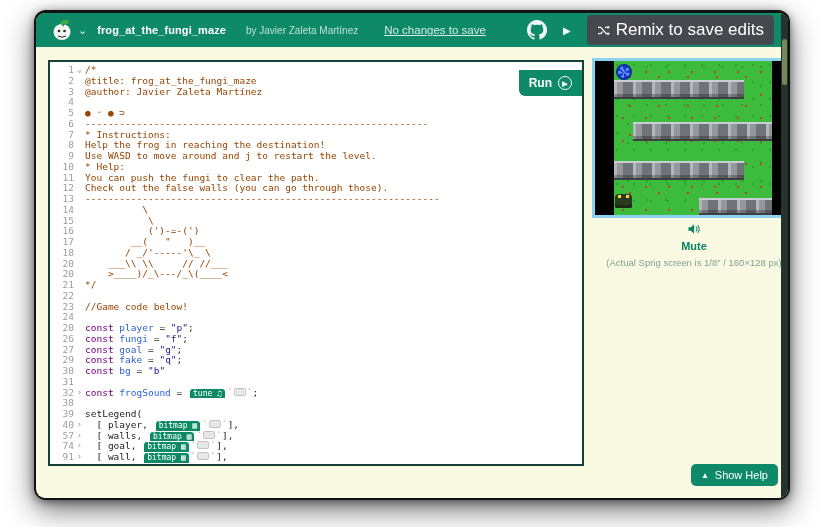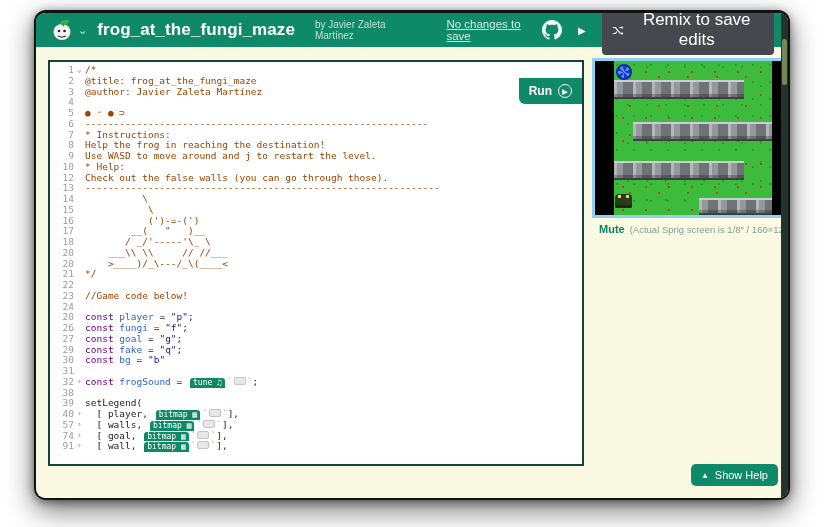--- a/index.html
+++ b/index.html
@@ -6,35 +6,35 @@
     font-family:"Liberation Sans",sans-serif;}
   .window{position:absolute;left:34px;top:10px;width:756px;height:490px;background:#101311;
     border-radius:12px;box-shadow:0 10px 28px rgba(0,0,0,.55),0 2px 8px rgba(0,0,0,.45);
     padding:3px 2px 2px 2px;box-sizing:border-box;}
   .win-inner{position:relative;width:100%;height:100%;border-radius:9px;overflow:hidden;background:#fafae2;}
   
   .topbar{position:relative;height:34px;background:#0e8a68;display:flex;align-items:center;
     padding:0 14px;box-sizing:border-box;color:#fff;}
   .mascot{width:24px;height:24px;display:flex;align-items:center;justify-content:center;cursor:pointer;}
   .chev{color:#d8efe6;font-size:11px;margin:0 10px 0 4px;cursor:pointer;}
-  .title{font-size:17px;font-weight:bold;letter-spacing:.1px;}
+  .title{font-size:11px;font-weight:bold;letter-spacing:.1px;}
   .byline{font-size:10px;color:#bfe0d4;margin-left:20px;}
   .savelink{font-size:11.5px;color:#d5ece3;text-decoration:underline;margin-left:26px;cursor:pointer;}
   .tb-right{margin-left:auto;display:flex;align-items:center;gap:16px;}
   .gh{width:20px;height:20px;opacity:.95;cursor:pointer;}
   .rod{display:flex;align-items:center;gap:6px;font-size:12px;color:#fff;cursor:pointer;}
   .rod .play{font-size:10px;}
   .remix{display:flex;align-items:center;gap:6px;background:#45494f;border:none;color:#fff;
     font-size:17px;padding:5px 10px;border-radius:4px;cursor:pointer;font-family:inherit;}
   
   .bodyarea{position:relative;height:calc(100% - 34px);}
   
   .editor{position:absolute;left:12px;top:13px;width:536px;height:406px;background:#fff;
     border:2px solid #16413a;box-sizing:border-box;overflow:hidden;}
-  .runbtn{position:absolute;top:16px;right:0;background:#0e8a68;color:#fff;border:none;
+  .runbtn{position:absolute;top:8px;right:0;background:#0e8a68;color:#fff;border:none;
     font-family:inherit;font-size:12px;font-weight:bold;display:flex;align-items:center;gap:6px;
     padding:6px 10px;border-radius:0 0 0 6px;cursor:pointer;z-index:3;}
   .playcirc{width:12px;height:12px;border:1.3px solid #fff;border-radius:50%;display:flex;
     align-items:center;justify-content:center;font-size:7px;line-height:1;}
   #code{position:absolute;inset:0;padding-top:3px;}
   .cl{display:flex;height:10.75px;line-height:10.75px;white-space:pre;
     font-family:"DejaVu Sans Mono","Liberation Mono",monospace;font-size:9.5px;}
   .gut{flex:0 0 24px;text-align:right;color:#9d9d9d;user-select:none;}
   .fold{flex:0 0 11px;text-align:center;color:#8a8a8a;font-size:8px;cursor:pointer;}
   .ct{flex:1 1 auto;overflow:hidden;}
@@ -60,21 +60,21 @@
     repeating-linear-gradient(90deg,#94989d 0 9px,#6f7378 9px 19px);
     border-top:2px solid #caCfd5;border-bottom:2px solid #3c3f44;
     box-shadow:inset 0 -3px 0 rgba(0,0,0,.25);}
   .sprite-goal{position:absolute;width:16px;height:16px;border-radius:50%;box-sizing:border-box;
     background:repeating-conic-gradient(#153ed1 0 35deg,#5e8df5 35deg 70deg);border:2px solid #0c2ba0;}
   .sprite-frog{position:absolute;width:17px;height:14px;background:#2a3b1d;
     border-radius:4px 4px 2px 2px;box-shadow:inset 0 -3px 0 #1b2813;}
   .sprite-frog::before{content:"";position:absolute;top:1px;left:3px;width:3px;height:3px;
     background:#ffd23e;box-shadow:8px 0 #ffd23e;}
   
-  .muterow{position:absolute;left:558px;top:176px;display:flex;align-items:center;gap:5px;width:200px;}
+  .muterow{position:absolute;left:558px;top:176px;display:flex;align-items:center;gap:5px;width:200px;flex-direction:column;}
   .mutelabel{color:#0b8465;font-size:11px;font-weight:bold;cursor:pointer;}
   .note{color:#7fa297;font-size:9.5px;white-space:nowrap;}
   
   .showhelp{position:absolute;right:10px;bottom:12px;background:#0e8a68;color:#fff;border:none;
     font-family:inherit;font-size:11px;display:flex;align-items:center;gap:6px;padding:5px 10px;
     border-radius:5px;cursor:pointer;}
   .showhelp .tri{font-size:8px;}
   
   .scrollstrip{position:absolute;top:0;right:0;width:7px;height:100%;background:#24332b;}
   .scrollthumb{position:absolute;top:26px;left:1px;width:5px;height:46px;border-radius:3px;background:#76865a;}
@@ -133,20 +133,21 @@
             <div class="cl"><span class="gut">1</span><span class="fold">⌄</span><span class="ct"><span class="cmt">/*</span></span></div>
             <div class="cl"><span class="gut">2</span><span class="fold"></span><span class="ct"><span class="cmt">@title: frog_at_the_fungi_maze</span></span></div>
             <div class="cl"><span class="gut">3</span><span class="fold"></span><span class="ct"><span class="cmt">@author: Javier Zaleta Martínez</span></span></div>
             <div class="cl"><span class="gut">4</span><span class="fold"></span><span class="ct"></span></div>
             <div class="cl"><span class="gut">5</span><span class="fold"></span><span class="ct"><span class="cmt">● ᵕ ● ⊃</span></span></div>
             <div class="cl"><span class="gut">6</span><span class="fold"></span><span class="ct"><span class="cmt">------------------------------------------------------------</span></span></div>
             <div class="cl"><span class="gut">7</span><span class="fold"></span><span class="ct"><span class="cmt">* Instructions:</span></span></div>
             <div class="cl"><span class="gut">8</span><span class="fold"></span><span class="ct"><span class="cmt">Help the frog in reaching the destination!</span></span></div>
             <div class="cl"><span class="gut">9</span><span class="fold"></span><span class="ct"><span class="cmt">Use WASD to move around and j to restart the level.</span></span></div>
             <div class="cl"><span class="gut">10</span><span class="fold"></span><span class="ct"><span class="cmt">* Help:</span></span></div>
+            <div class="cl"><span class="gut">11</span><span class="fold"></span><span class="ct"><span class="cmt">You can push the fungi to clear the path.</span></span></div>
             <div class="cl"><span class="gut">12</span><span class="fold"></span><span class="ct"><span class="cmt">Check out the false walls (you can go through those).</span></span></div>
             <div class="cl"><span class="gut">13</span><span class="fold"></span><span class="ct"><span class="cmt">--------------------------------------------------------------</span></span></div>
             <div class="cl"><span class="gut">14</span><span class="fold"></span><span class="ct"><span class="cmt">          \</span></span></div>
             <div class="cl"><span class="gut">15</span><span class="fold"></span><span class="ct"><span class="cmt">           \</span></span></div>
             <div class="cl"><span class="gut">16</span><span class="fold"></span><span class="ct"><span class="cmt">           (')-=-(')</span></span></div>
             <div class="cl"><span class="gut">17</span><span class="fold"></span><span class="ct"><span class="cmt">        __(   "   )__</span></span></div>
             <div class="cl"><span class="gut">18</span><span class="fold"></span><span class="ct"><span class="cmt">       / _/'-----'\_ \</span></span></div>
             <div class="cl"><span class="gut">20</span><span class="fold"></span><span class="ct"><span class="cmt">    ___\\ \\     // //___</span></span></div>
             <div class="cl"><span class="gut">20</span><span class="fold"></span><span class="ct"><span class="cmt">    &gt;____)/_\---/_\(____&lt;</span></span></div>
             <div class="cl"><span class="gut">21</span><span class="fold"></span><span class="ct"><span class="cmt">*/</span></span></div>

